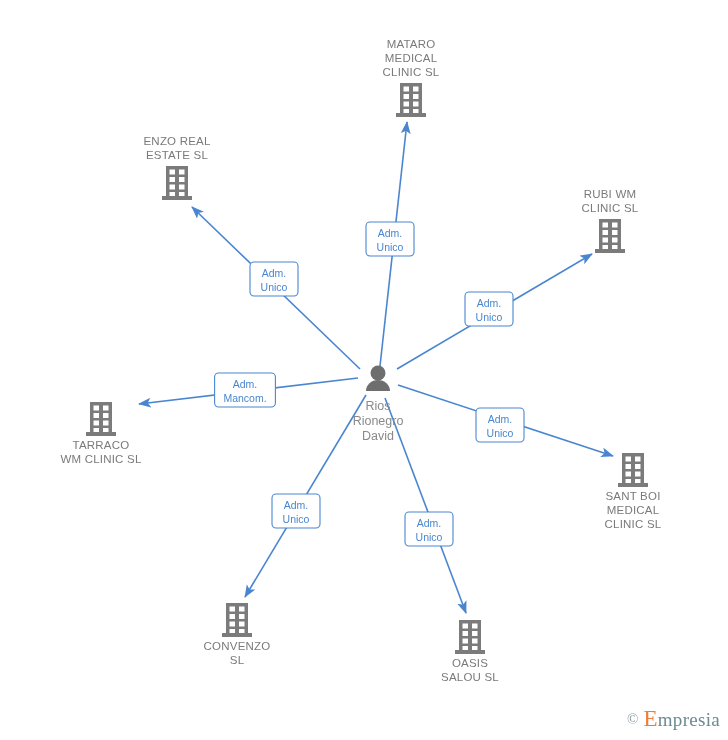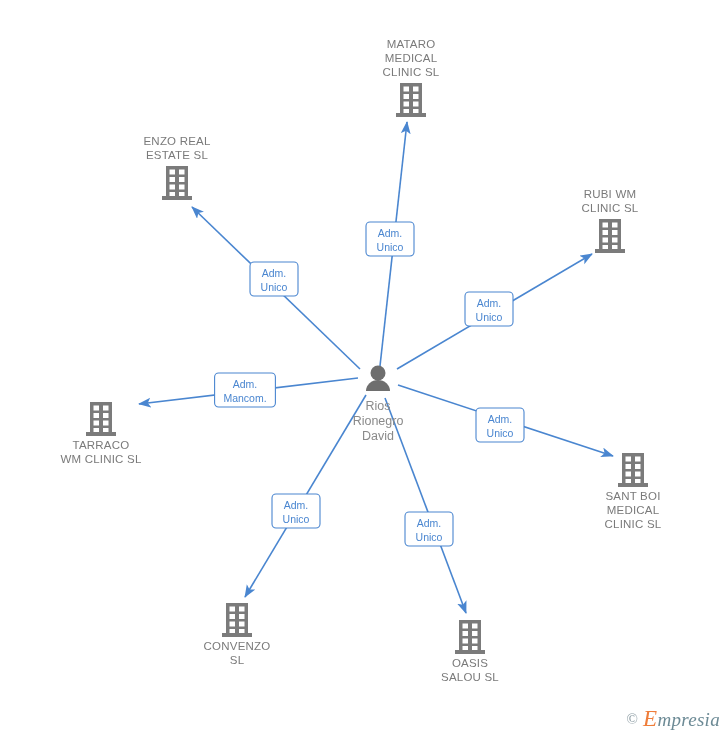--- a/index.html
+++ b/index.html
@@ -68,21 +68,20 @@
     gap: 5px;
     user-select: none;
   }
   .wm-copy {
     color: #8f9fa6;
     font-size: 15px;
     font-family: "Liberation Serif", serif;
   }
   .wm-name {
     font-family: "Liberation Serif", serif;
-    font-style: italic;
     font-size: 19px;
     color: #6c8a95;
     letter-spacing: 0.3px;
   }
   .wm-name .wm-cap {
     color: #ef7d3a;
     font-size: 23px;
   }
 </style>
 </head>

